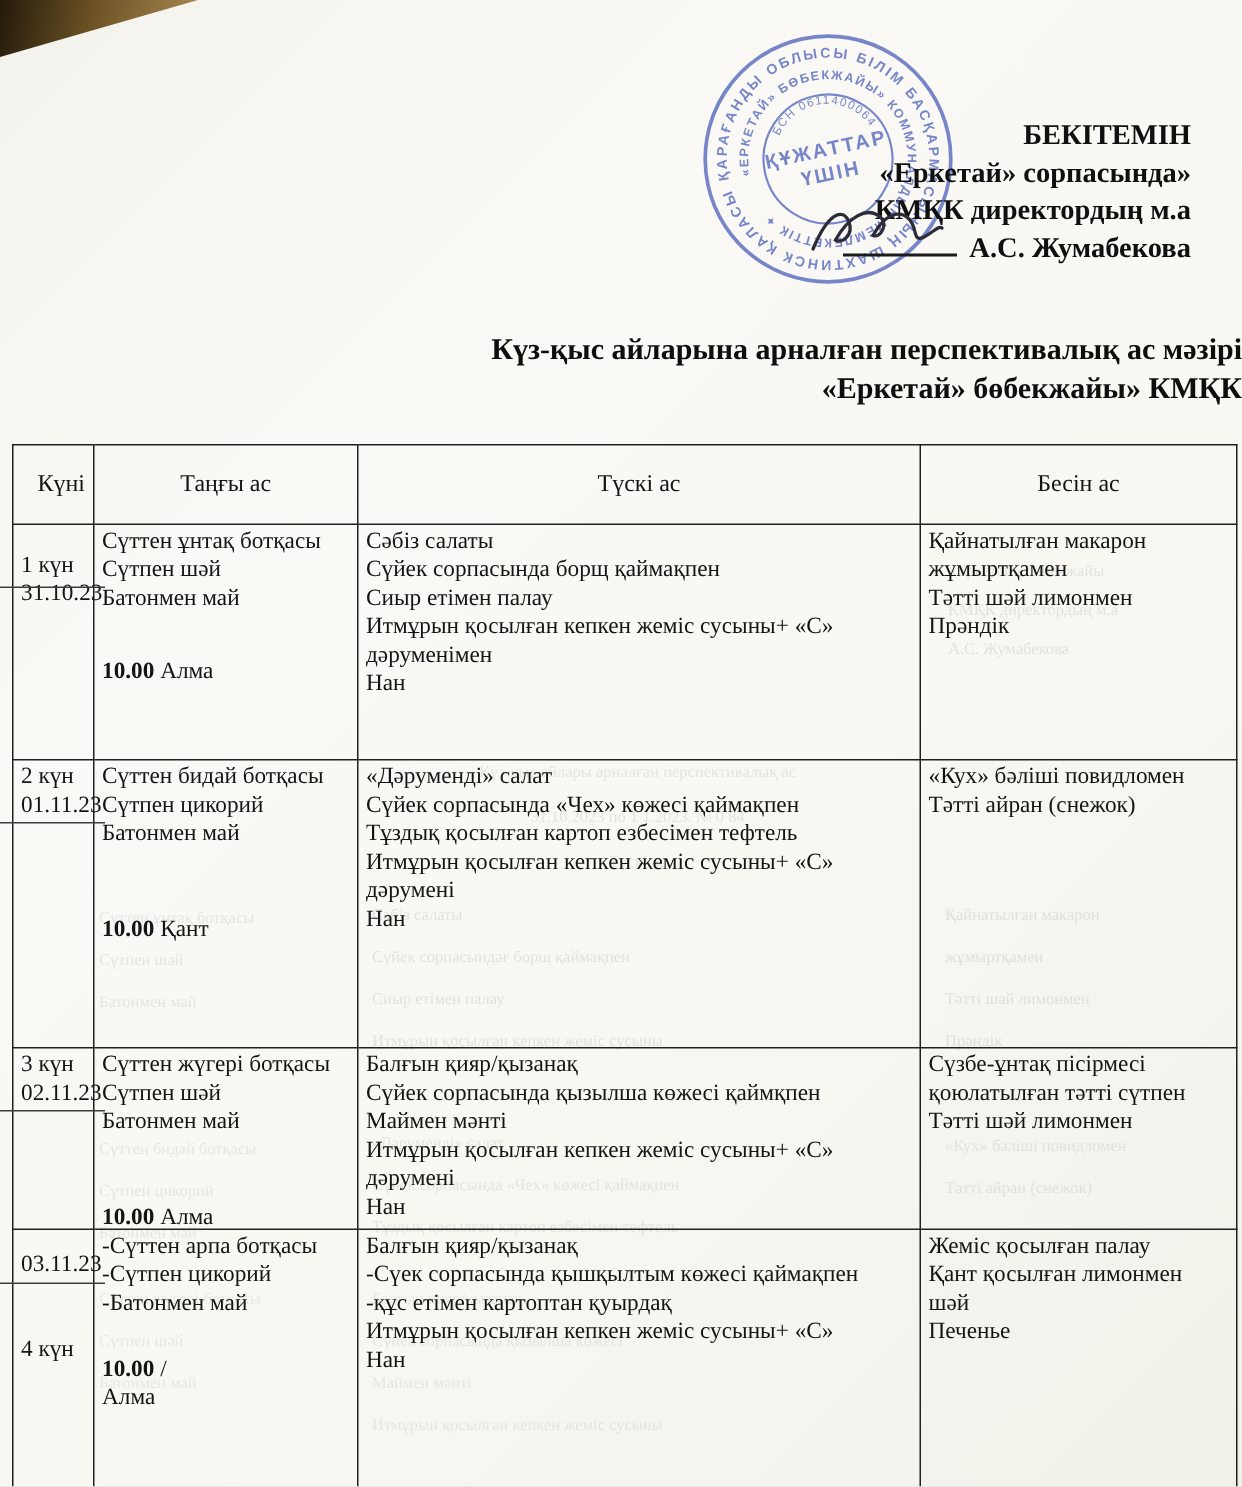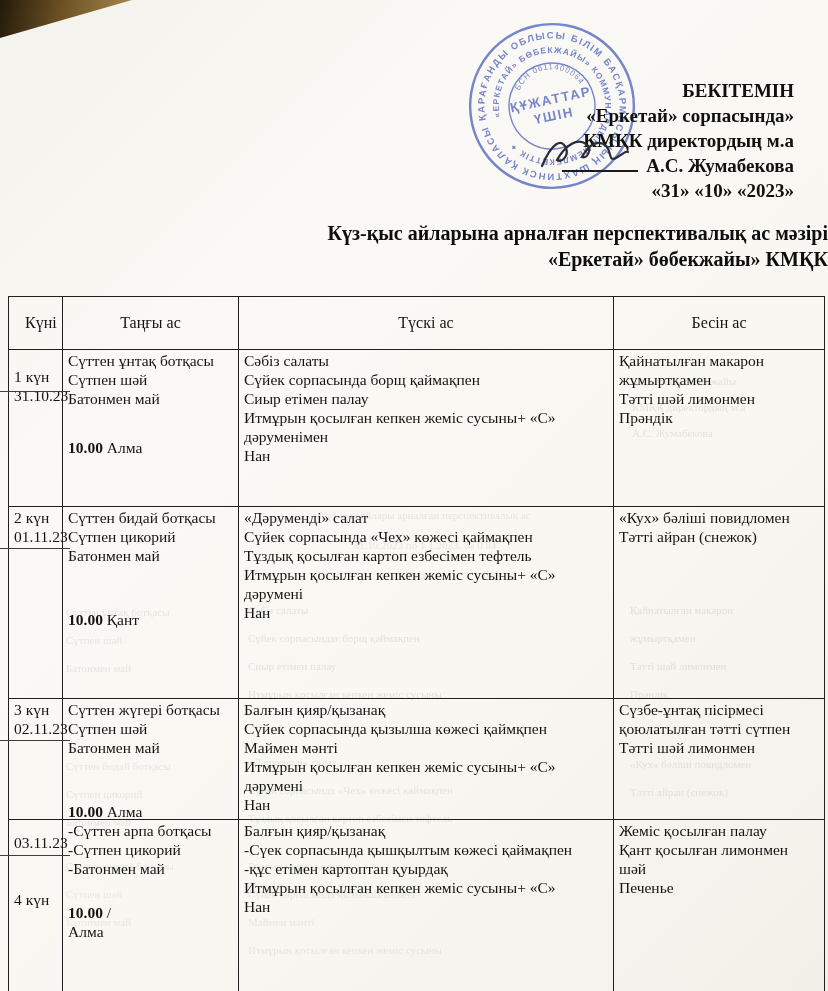--- a/index.html
+++ b/index.html
@@ -97,21 +97,20 @@
     <text x="86" y="100" class="st-center">ҮШІН</text>
   </svg>
 
   <div class="approval">
     <div>БЕКІТЕМІН</div>
     <div>«Еркетай» сорпасында»</div>
     <div>КМҚК директордың м.а</div>
     <div class="appr-name-row">
       <span class="sig-line"></span><span>А.С. Жумабекова</span>
     </div>
-    <div>«31» «10» «2023»</div>
   </div>
 
   <svg class="signature" viewBox="0 0 94 40">
     <path d="M4,30 C14,6 24,2 28,12 C31,20 24,27 19,24 C28,8 40,2 48,8 C55,13 49,23 44,21 C52,6 62,4 68,10 C74,16 70,26 78,22 C84,19 88,14 90,16" fill="none" stroke="#2c2c38" stroke-width="2.2" stroke-linecap="round"></path>
   </svg>
 
   <div class="doc-title">
     <div>Күз-қыс айларына арналған перспективалық ас мәзірі</div>
     <div>«Еркетай» бөбекжайы» КМҚК</div>
   </div>

